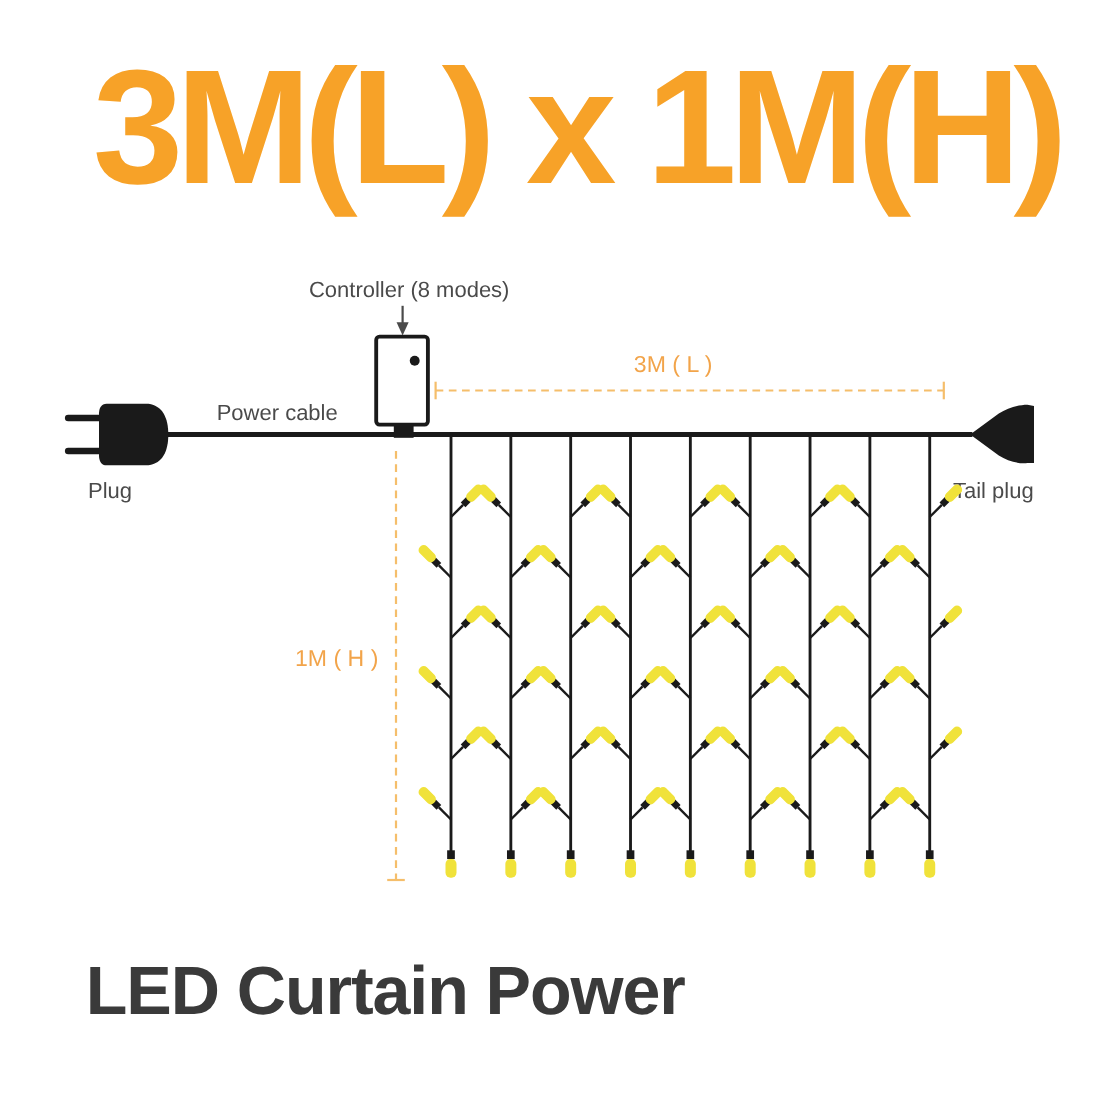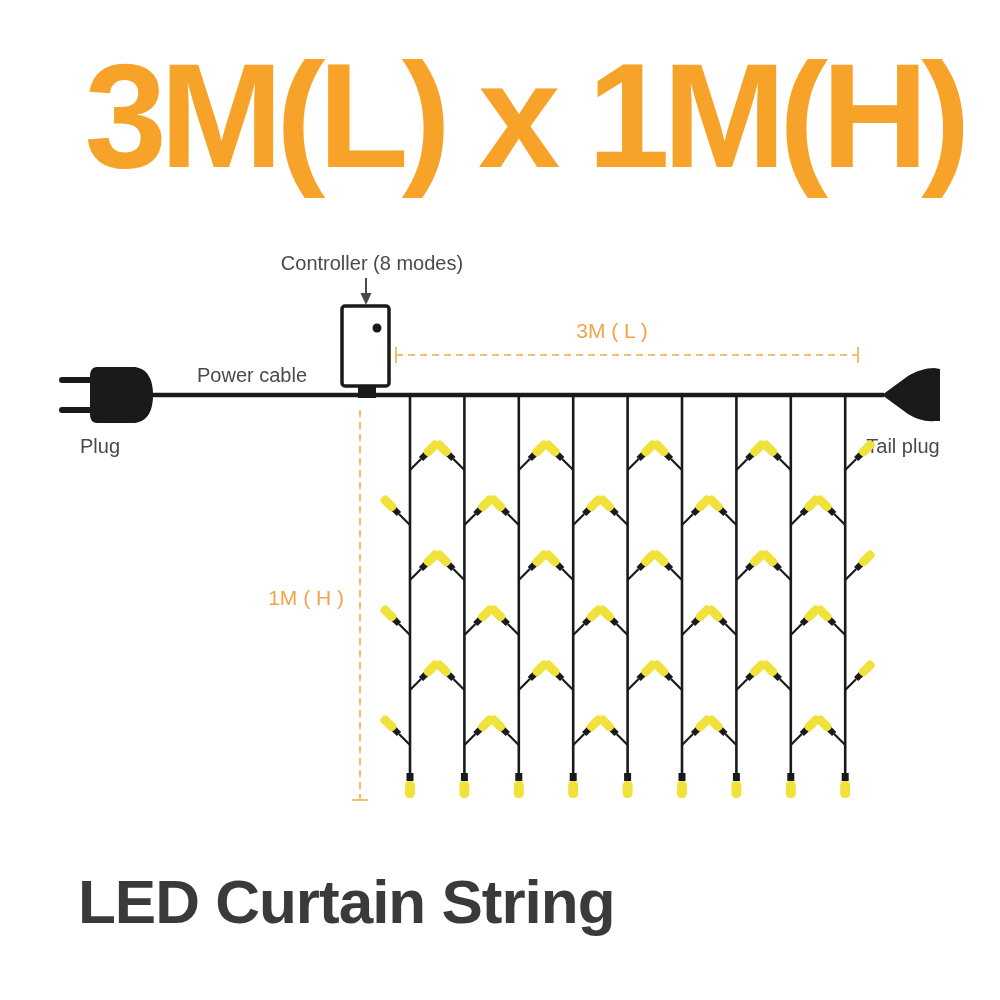--- a/index.html
+++ b/index.html
@@ -399,14 +399,14 @@
         <line x1="845.2" y1="505" x2="834.2" y2="494" stroke="#1A1A1A" stroke-width="2.2"></line>
         <g transform="translate(834.2,494) rotate(-45)">
           <rect x="-3" y="-7" width="6" height="7" fill="#1A1A1A"></rect>
           <rect x="-4.5" y="-24" width="9" height="18" rx="4" fill="#F0E23A"></rect>
         </g>
         <rect x="841.7" y="533" width="7" height="8" fill="#1A1A1A"></rect>
         <rect x="840.2" y="541" width="10" height="17" rx="4.5" fill="#F0E23A"></rect>
       </g>
   </svg>
 
-  <div class="footer-title">LED Curtain String</div>
+  <div class="footer-title">LED Curtain Power</div>
 </div>
 
 </body></html>

